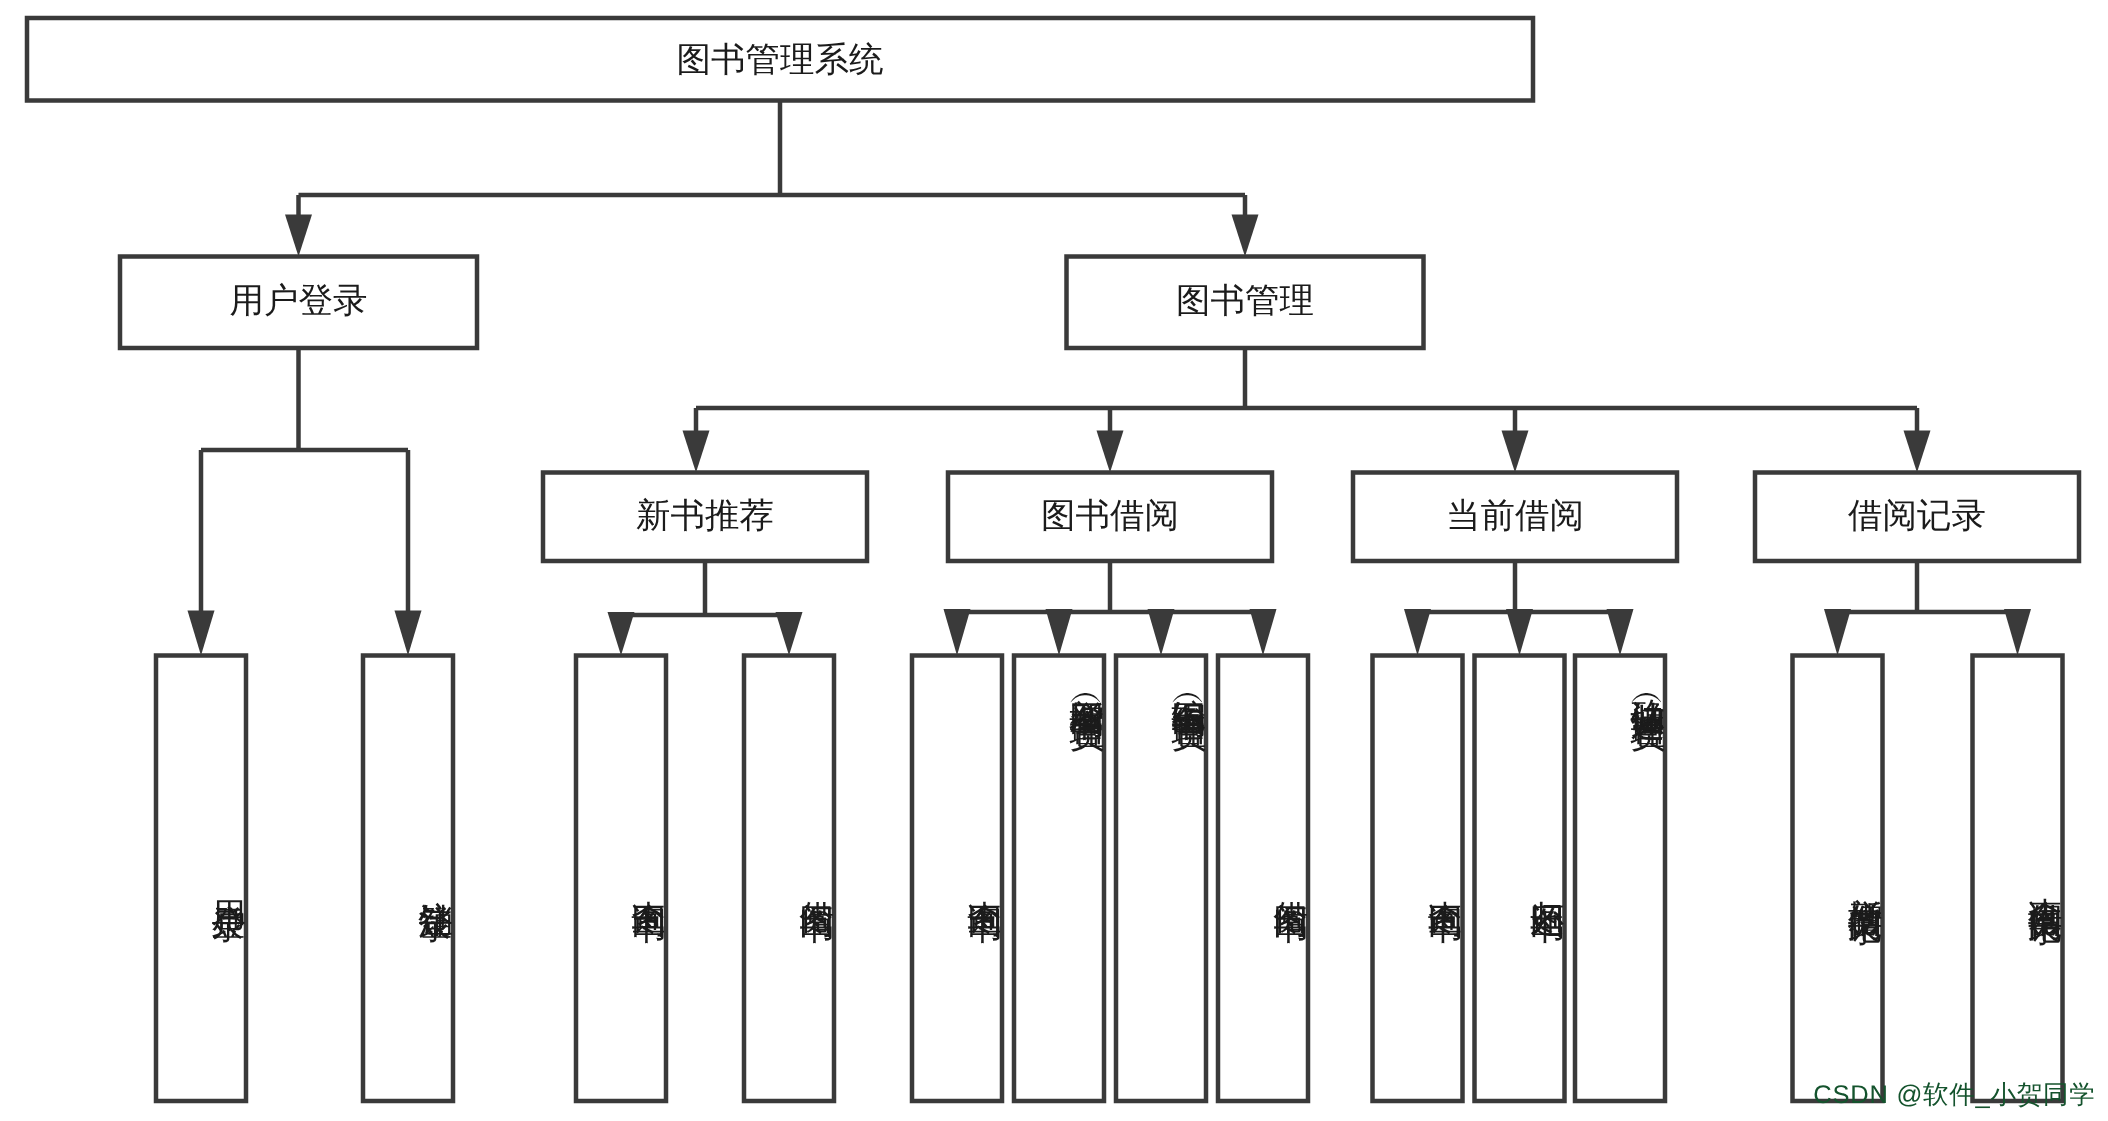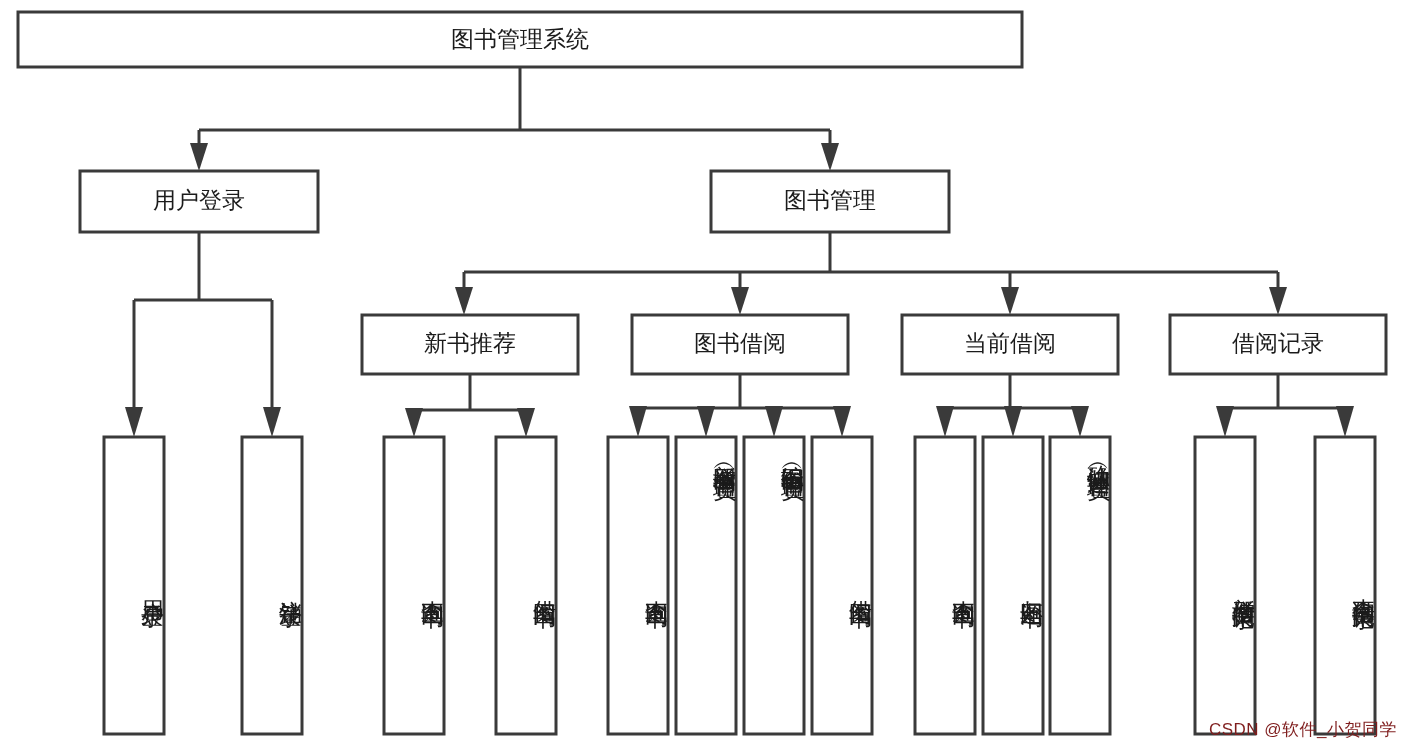--- a/index.html
+++ b/index.html
@@ -56,21 +56,21 @@
     line-height: 1;
     color: #1b1b1b;
     white-space: nowrap;
     pointer-events: none;
   }
   .watermark {
     position: absolute;
     right: 8px;
     bottom: 6px;
     font-size: 17px;
-    color: #7f1d1d;
+    color: #14532d;
     letter-spacing: 0.5px;
     white-space: nowrap;
     font-family: "Liberation Sans", "DejaVu Sans", sans-serif;
   }
 </style>
 </head>
 <body>
 
 <svg id="diagram" viewBox="0 0 1405 747">
 

